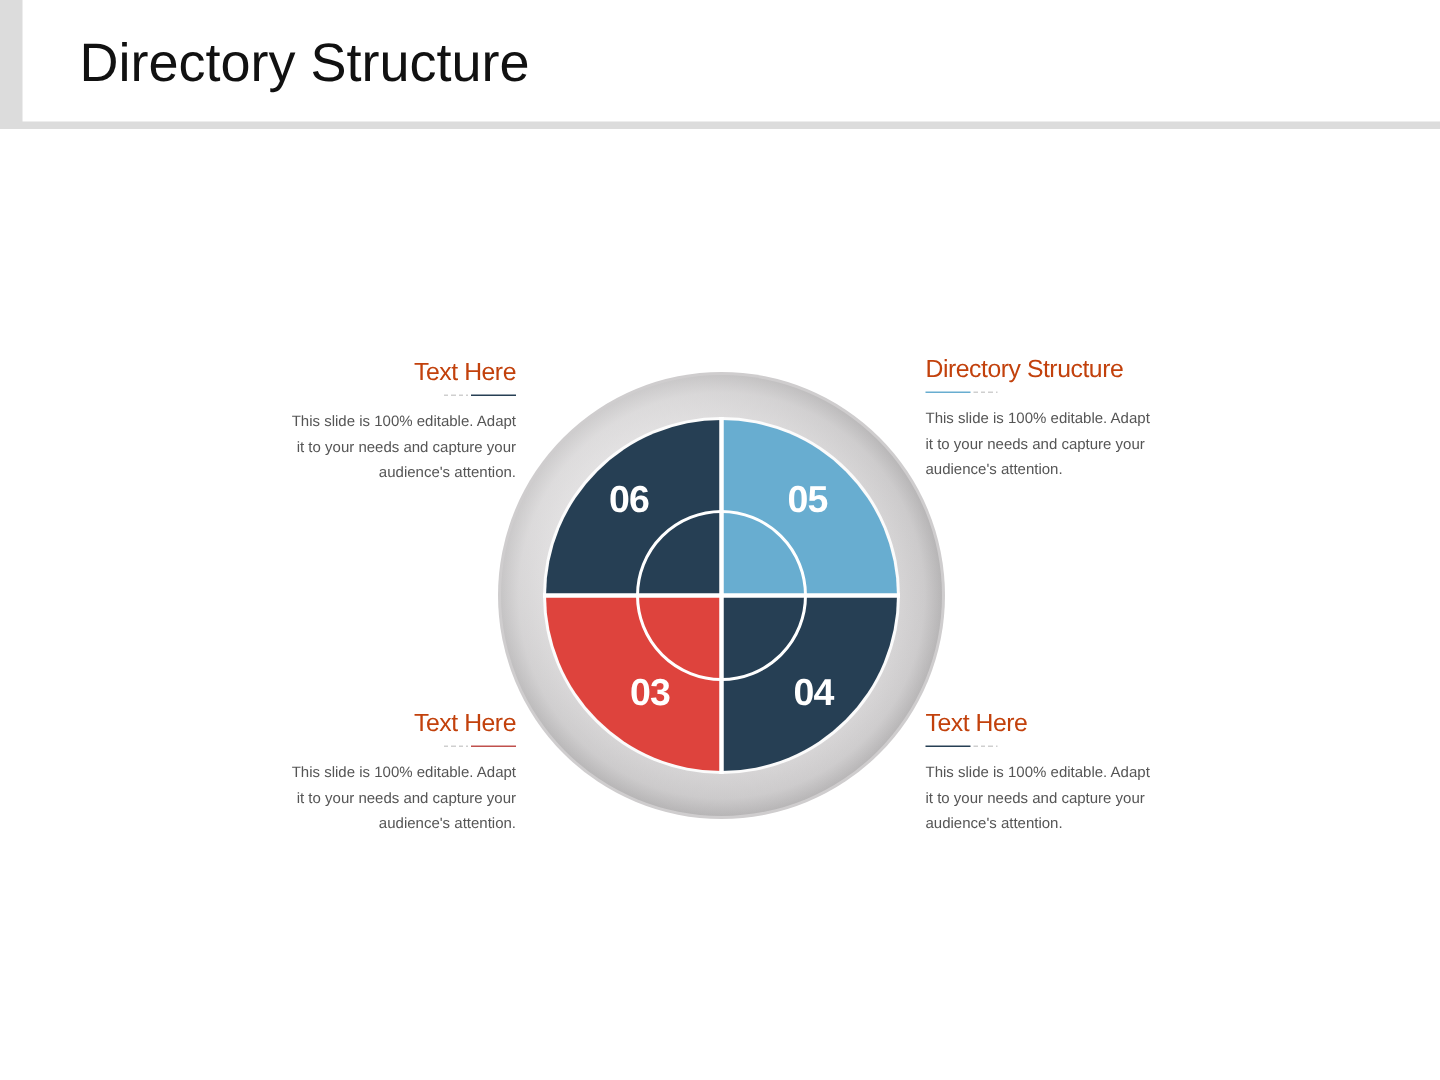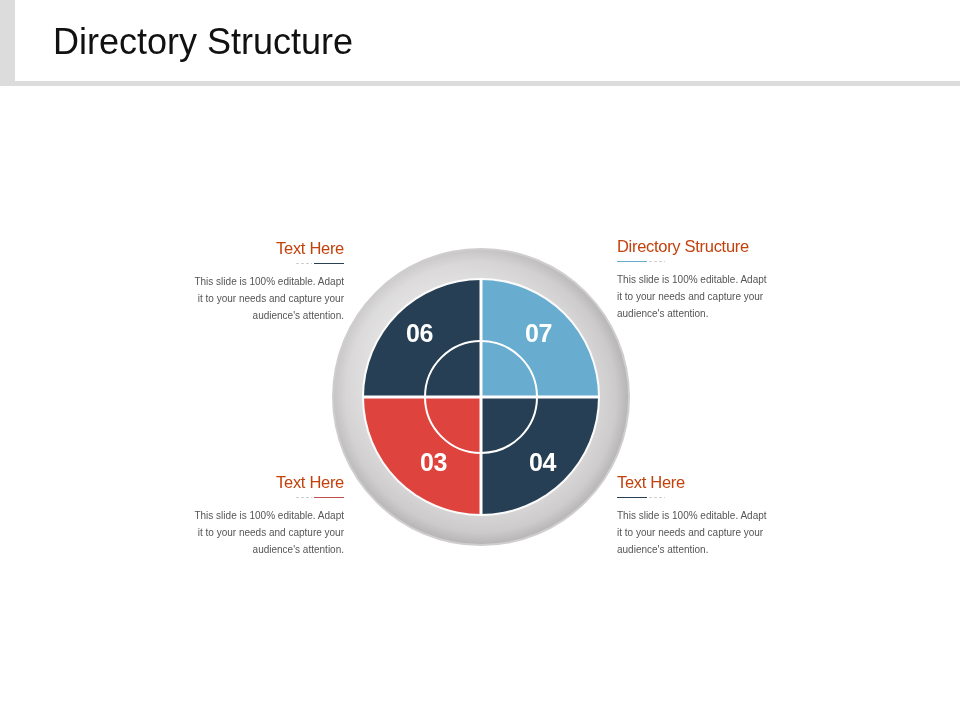--- a/index.html
+++ b/index.html
@@ -136,16 +136,16 @@
     <path d="M150 150 L267 150 A117 117 0 0 1 150 267 Z" fill="#263f54"></path>
     <path d="M150 150 L150 267 A117 117 0 0 1 33 150 Z" fill="#de433d"></path>
     <path d="M150 150 L33 150 A117 117 0 0 1 150 33 Z" fill="#263f54"></path>
 
     <line x1="150" y1="31" x2="150" y2="269" stroke="#ffffff" stroke-width="3"></line>
     <line x1="31" y1="150" x2="269" y2="150" stroke="#ffffff" stroke-width="3"></line>
 
     <circle cx="150" cy="150" r="56" fill="none" stroke="#ffffff" stroke-width="2"></circle>
   </svg>
   <div class="num-label" style="left:75px; top:72px;">06</div>
-  <div class="num-label" style="left:194px; top:72px;">07</div>
+  <div class="num-label" style="left:194px; top:72px;">05</div>
   <div class="num-label" style="left:89px; top:201px;">03</div>
   <div class="num-label" style="left:198px; top:201px;">04</div>
 </div>
 
 </body></html>

